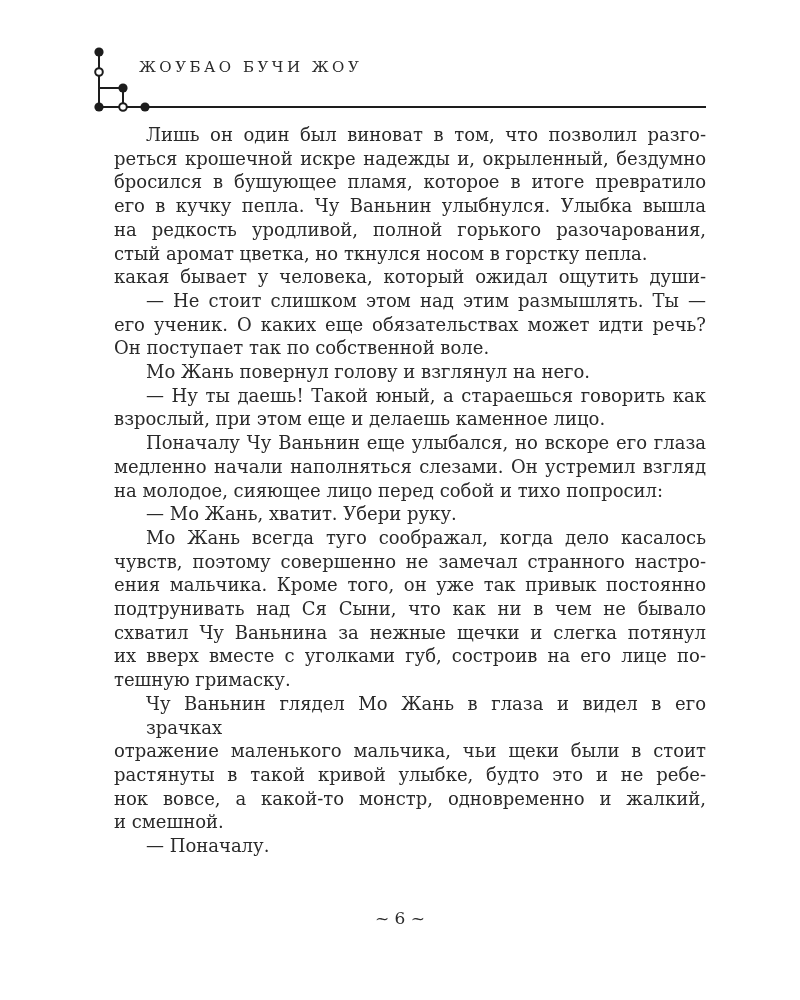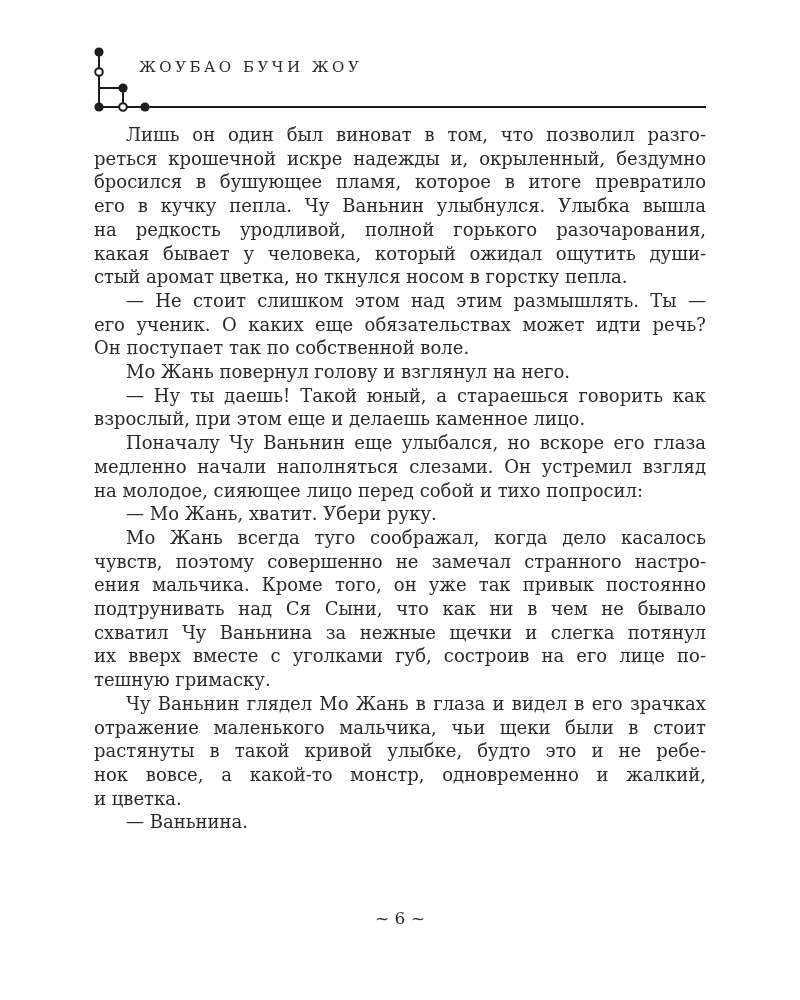--- a/index.html
+++ b/index.html
@@ -49,20 +49,21 @@
     color: var(--text-color);
     font-size: 18px;
     line-height: 23.7px;
   }
   .paragraph {
     margin: 0;
   }
   .line {
     text-align: justify;
     text-align-last: justify;
+    margin-left: 20px;
   }
   .line.last {
     text-align-last: left;
   }
   .line.indent {
     padding-left: 32px;
   }
   .page-number {
     position: absolute;
     left: 94px;
@@ -95,22 +96,22 @@
 
   <div class="running-title">ЖОУБАО БУЧИ ЖОУ</div>
 
   <main class="text-block">
       <div class="paragraph">
         <div class="line indent">Лишь он один был виноват в том, что позволил разго-</div>
         <div class="line">реться крошечной искре надежды и, окрыленный, бездумно</div>
         <div class="line">бросился в бушующее пламя, которое в итоге превратило</div>
         <div class="line">его в кучку пепла. Чу Ваньнин улыбнулся. Улыбка вышла</div>
         <div class="line">на редкость уродливой, полной горького разочарования,</div>
+        <div class="line last">стый аромат цветка, но ткнулся носом в горстку пепла.</div>
         <div class="line">какая бывает у человека, который ожидал ощутить души-</div>
-        <div class="line last">стый аромат цветка, но ткнулся носом в горстку пепла.</div>
       </div>
       <div class="paragraph">
         <div class="line indent">— Не стоит слишком этом над этим размышлять. Ты —</div>
         <div class="line">его ученик. О каких еще обязательствах может идти речь?</div>
         <div class="line last">Он поступает так по собственной воле.</div>
       </div>
       <div class="paragraph">
         <div class="line indent last">Мо Жань повернул голову и взглянул на него.</div>
       </div>
       <div class="paragraph">
@@ -132,22 +133,22 @@
         <div class="line">подтрунивать над Ся Сыни, что как ни в чем не бывало</div>
         <div class="line">схватил Чу Ваньнина за нежные щечки и слегка потянул</div>
         <div class="line">их вверх вместе с уголками губ, состроив на его лице по-</div>
         <div class="line last">тешную гримаску.</div>
       </div>
       <div class="paragraph">
         <div class="line indent">Чу Ваньнин глядел Мо Жань в глаза и видел в его зрачках</div>
         <div class="line">отражение маленького мальчика, чьи щеки были в стоит</div>
         <div class="line">растянуты в такой кривой улыбке, будто это и не ребе-</div>
         <div class="line">нок вовсе, а какой-то монстр, одновременно и жалкий,</div>
-        <div class="line last">и цветка.</div>
+        <div class="line last">и смешной.</div>
       </div>
       <div class="paragraph">
-        <div class="line indent last">— Ваньнина.</div>
+        <div class="line indent last">— Поначалу.</div>
       </div>
     </main>
 
   <div class="page-number">~ 6 ~</div>
 
 </div>
 
 </body></html>

